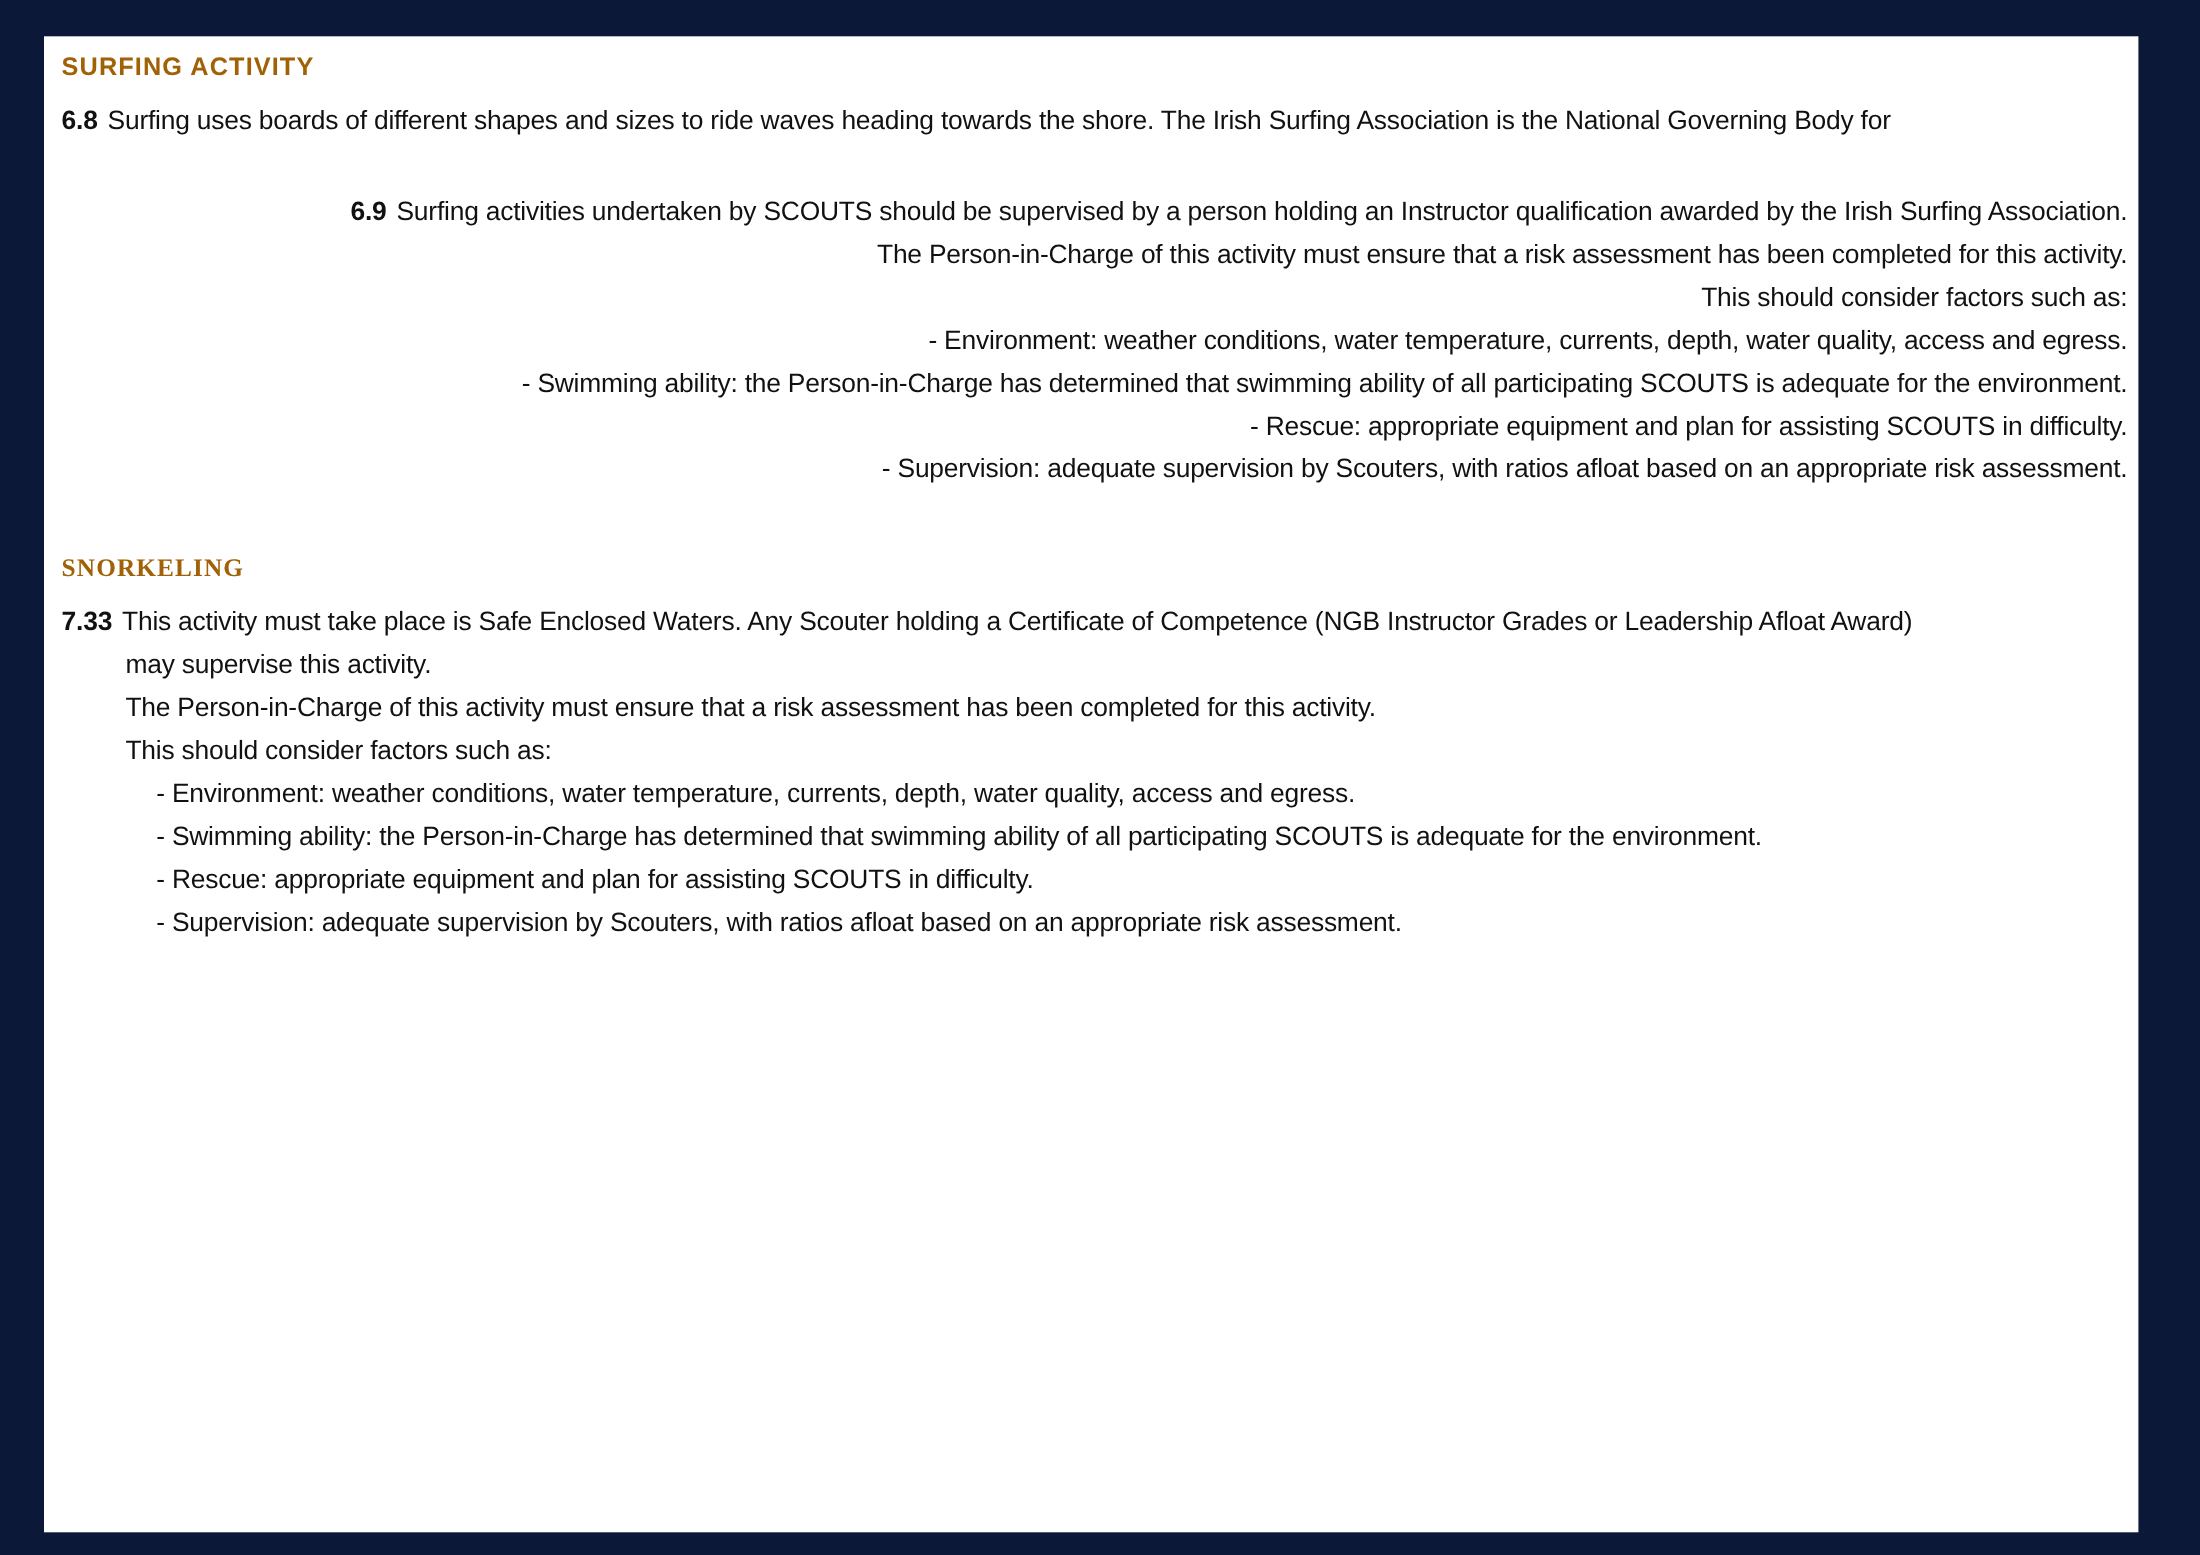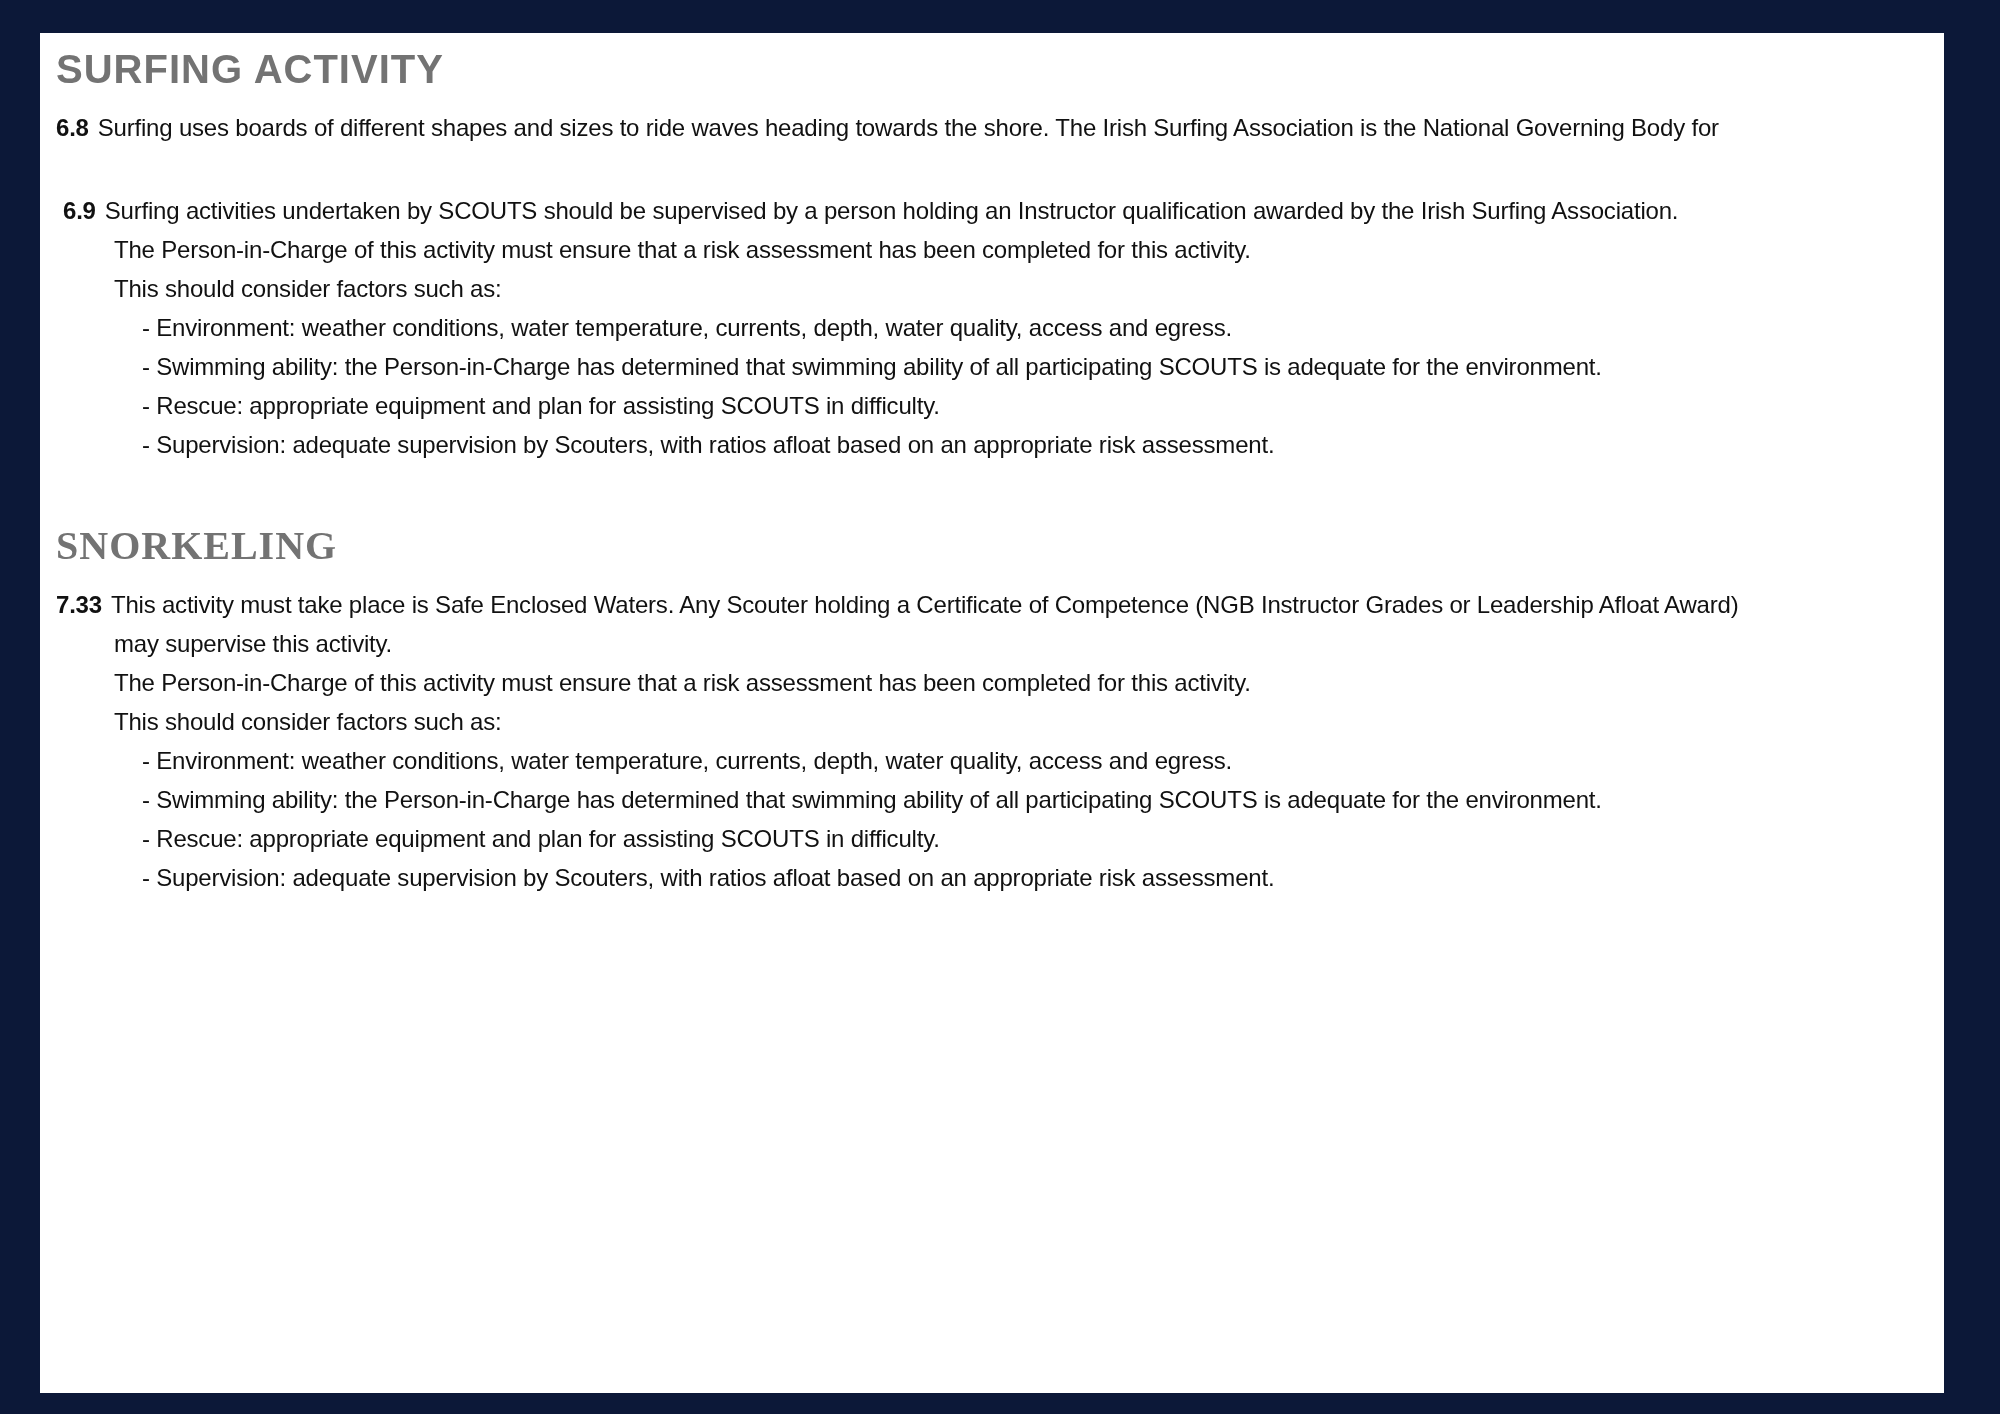--- a/index.html
+++ b/index.html
@@ -19,23 +19,23 @@
     left: 40px;
     top: 33px;
     width: 1904px;
     height: 1360px;
     background: #ffffff;
     padding: 10px 10px 0 16px;
     box-sizing: border-box;
     overflow: hidden;
   }
   .heading {
-    font-size: 40px;
+    font-size: 23px;
     font-weight: bold;
-    color: #737373;
+    color: #a16207;
     letter-spacing: 1px;
     margin: 4px 0 16px 0;
     font-family: "Liberation Sans", sans-serif;
   }
   .heading.second {
     margin-top: 58px;
     font-family: Liberation Serif, serif;
   }
   .para {
     padding-left: 58px;
@@ -55,21 +55,21 @@
   }
   .num {
     font-weight: bold;
     margin-right: 9px;
   }
   .bullet {
     padding-left: 28px;
     white-space: nowrap;
   }
   .gap-sm { margin-bottom: 44px; }
-  .gap-md { margin-bottom: 45px; }
+  .gap-md { margin-bottom: 45px; text-align: right; }
   .gap-0  { margin-bottom: 0; }
 </style>
 </head>
 <body>
 
 <div class="page">
   <div class="sheet">
 
     <div>
       <div class="heading">SURFING ACTIVITY</div>

